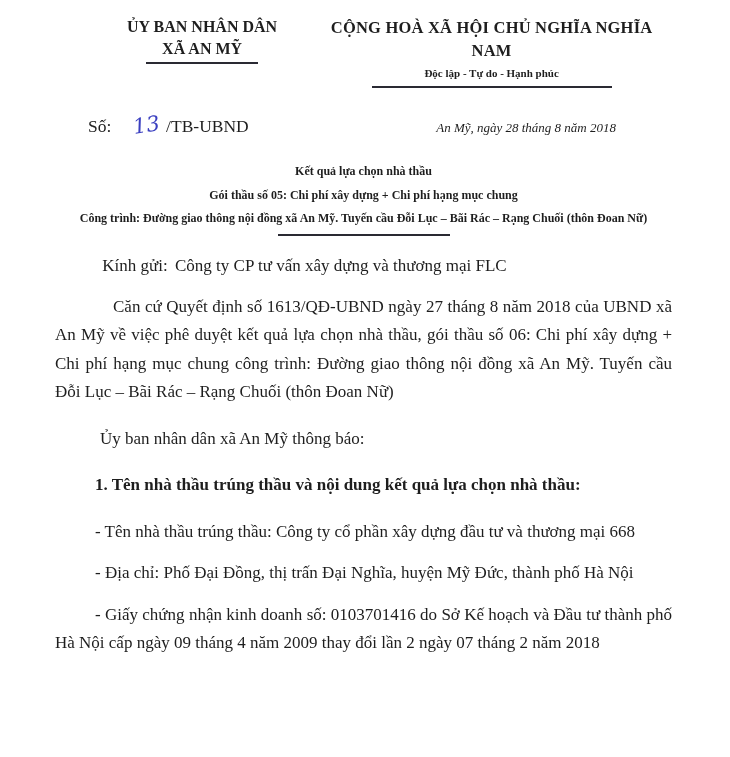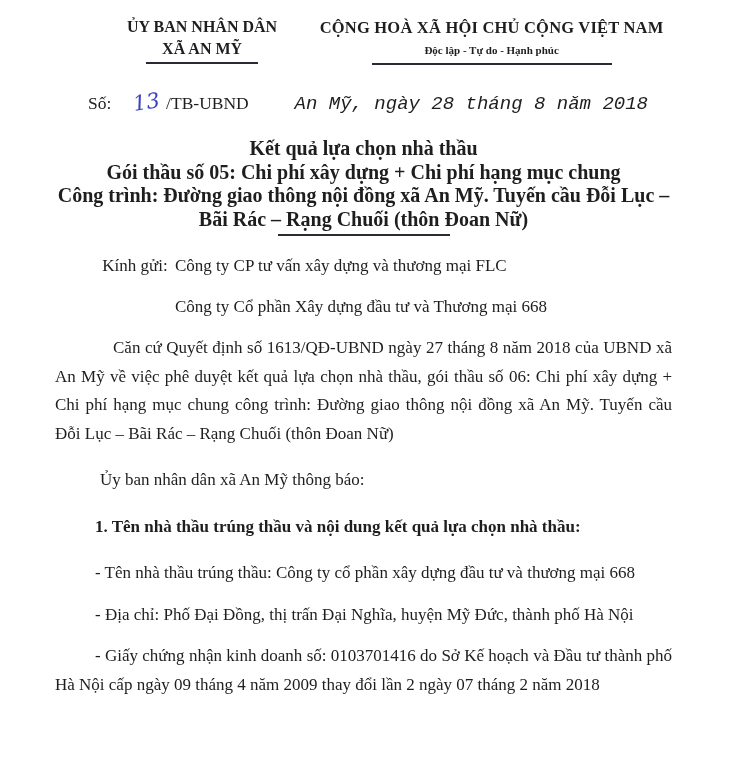--- a/index.html
+++ b/index.html
@@ -70,35 +70,34 @@
     display: inline-block;
     color: #3a3fc0;
     font-size: 21px;
     font-style: italic;
     font-family: "DejaVu Serif", serif;
     transform: rotate(-9deg);
     margin: 0 6px 0 22px;
   }
   .dateline {
     margin-left: auto;
-    margin-right: 24px;
+    margin-right: 56px;
     font-style: italic;
-    font-size: 19px;
+    font-size: 13px;
     white-space: nowrap;
-    font-family: Liberation Mono, monospace;
   }
 
   
   .title-block {
     margin-top: 16px;
     text-align: center;
     font-weight: bold;
   }
   .title-main { font-size: 19px; line-height: 26px; letter-spacing: 0.3px; }
-  .title-sub  { font-size: 20px; line-height: 23.5px; }
+  .title-sub  { font-size: 12px; line-height: 23.5px; }
   .title-underline {
     width: 172px;
     border-bottom: 2px solid #2a2a33;
     margin: 3px auto 0 auto;
   }
 
   
   .recipients { margin-top: 16px; margin-left: 40px; text-align: center; }
   .recipient-row { display: flex; margin-bottom: 14px; line-height: 27px; }
   .recipient-label { width: 80px; flex: 0 0 80px; }
@@ -123,21 +122,21 @@
 
 <div class="page">
 
   <div class="header">
     <div class="header-left">
       <div>ỦY BAN NHÂN DÂN</div>
       <div>XÃ AN MỸ</div>
       <div class="org-name-underline"></div>
     </div>
     <div class="header-right">
-      <div class="national-title">CỘNG HOÀ XÃ HỘI CHỦ CỘNG VIỆT NAM</div>
+      <div class="national-title">CỘNG HOÀ XÃ HỘI CHỦ NGHĨA NGHĨA NAM</div>
       <div class="national-motto">Độc lập -  Tự do - Hạnh phúc</div>
       <div class="motto-underline"></div>
     </div>
   </div>
 
   <div class="row-number-date">
     <div class="doc-number">
       <span>Số:</span><span class="handwritten">13</span><span>/TB-UBND</span>
     </div>
     <div class="dateline">An Mỹ, ngày 28  tháng 8  năm 2018</div>
@@ -148,24 +147,20 @@
     <div class="title-sub">Gói thầu số 05: Chi phí xây dựng + Chi phí hạng mục chung</div>
     <div class="title-sub">Công trình: Đường giao thông nội đồng xã An Mỹ. Tuyến cầu Đỗi Lục – Bãi Rác – Rạng Chuối (thôn Đoan Nữ)</div>
     <div class="title-underline"></div>
   </div>
 
   <div class="recipients">
     <div class="recipient-row">
       <span class="recipient-label">Kính gửi:</span>
       <span>Công ty CP tư vấn xây dựng và thương mại FLC</span>
     </div>
-    <div class="recipient-row">
-      <span class="recipient-spacer"></span>
-      <span>Công ty Cổ phần Xây dựng đầu tư và Thương mại 668</span>
-    </div>
   </div>
 
   <p class="para justify indent-58 mt-6 mb-18">Căn cứ Quyết định số  1613/QĐ-UBND ngày 27 tháng 8 năm 2018 của UBND xã An Mỹ về việc phê duyệt kết quả lựa chọn nhà thầu, gói thầu số 06: Chi phí xây dựng + Chi phí hạng mục chung công trình: Đường giao thông nội đồng xã An Mỹ. Tuyến cầu Đỗi Lục – Bãi Rác – Rạng Chuối (thôn Đoan Nữ)</p>
 
   <p class="para indent-45 mt-10 mb-18">Ủy ban nhân dân xã An Mỹ thông báo:</p>
 
   <p class="para bold indent-40 mt-6 mb-18">1. Tên nhà thầu trúng thầu và nội dung kết quả lựa chọn nhà thầu:</p>
 
   <p class="para justify indent-40">- Tên nhà thầu trúng thầu: Công ty cổ phần xây dựng đầu tư và thương mại 668</p>
 

